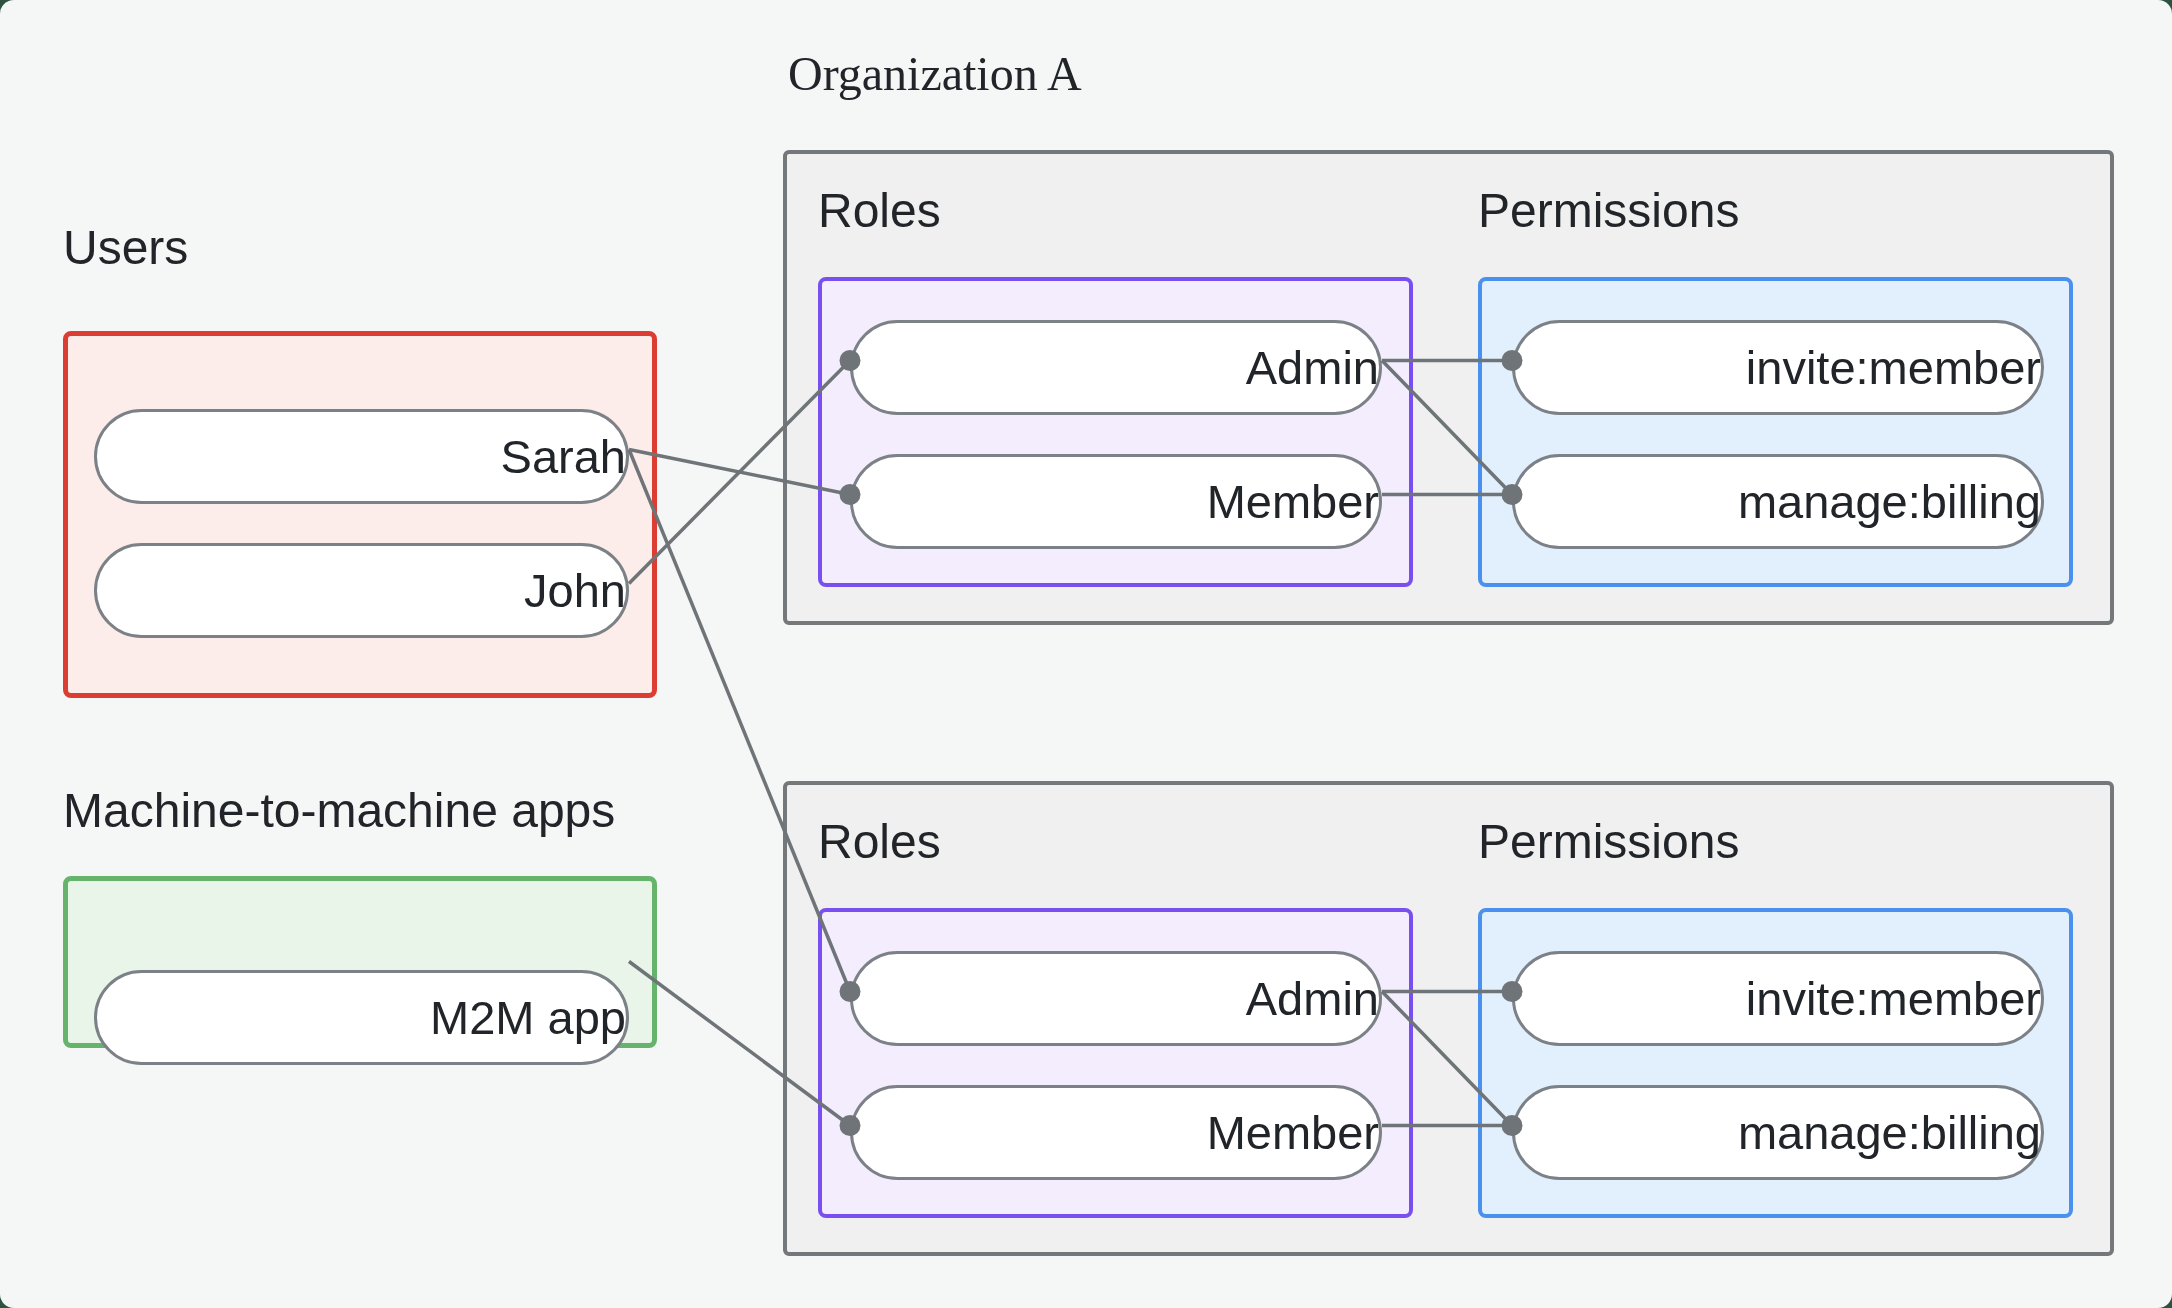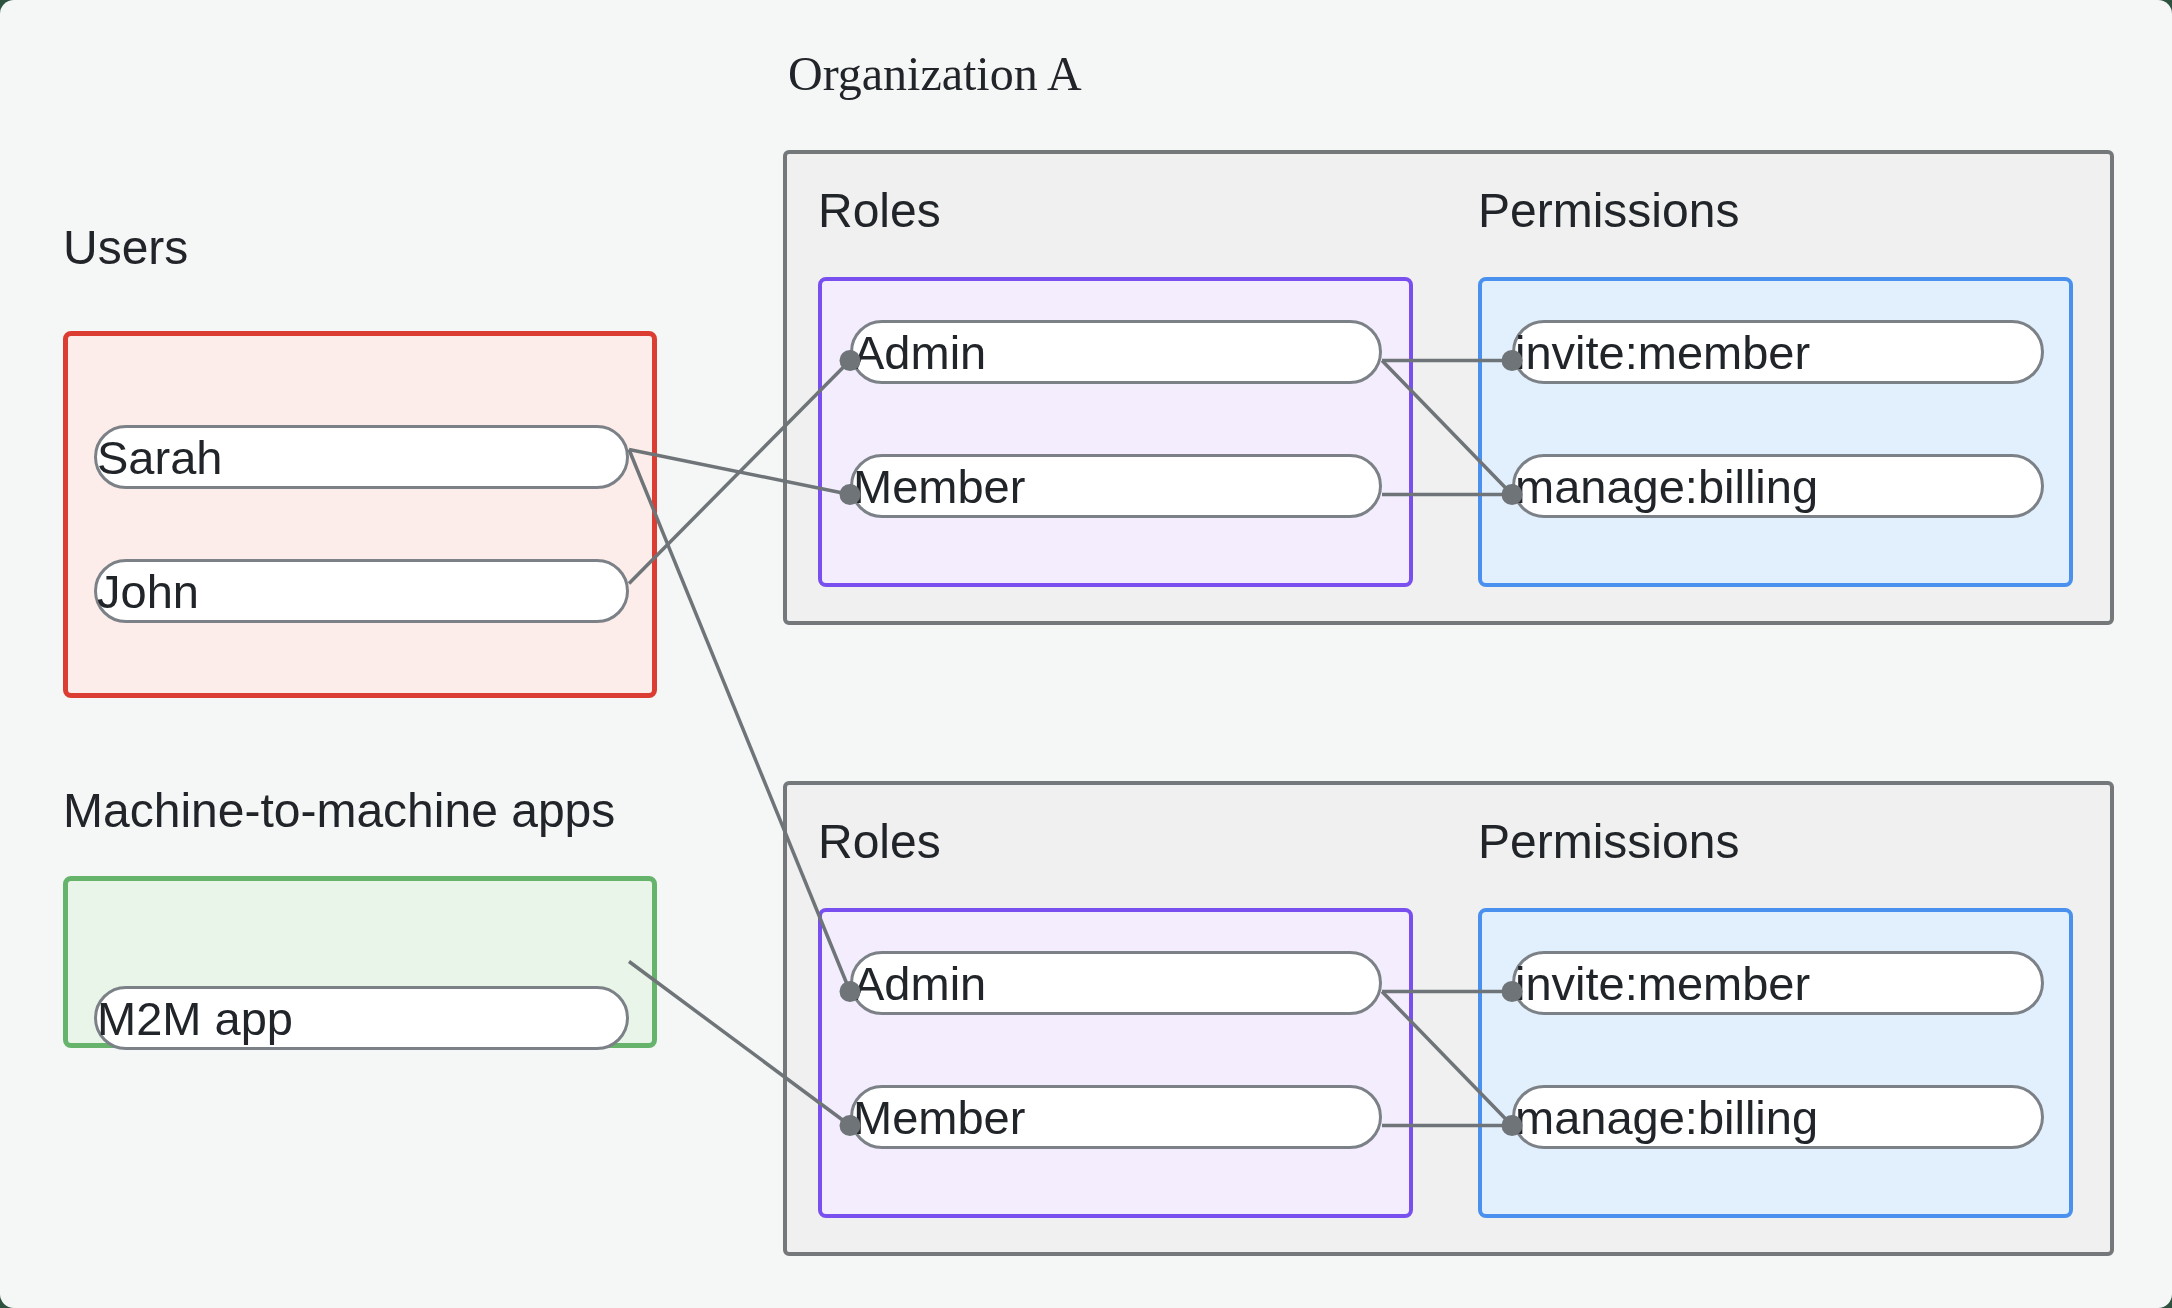--- a/index.html
+++ b/index.html
@@ -22,29 +22,29 @@
     white-space:nowrap;
   }
   .box{position:absolute;box-sizing:border-box;border-radius:8px;}
   .box.users{background:var(--users-bg,#fdedea);border:5px solid var(--users-border,#dc3d33);}
   .box.m2m{background:var(--m2m-bg,#e9f5e9);border:5px solid var(--m2m-border,#66b36c);}
   .box.org{background:var(--org-bg,#eff0ef);border:4px solid var(--org-border,#74787a);border-radius:6px;}
   .box.roles{background:var(--roles-bg,#f3edfd);border:4px solid var(--roles-border,#7a4ff0);}
   .box.perms{background:var(--permissions-bg,#e2effc);border:4px solid var(--permissions-border,#4a90ee);}
   .pill{
     position:absolute;box-sizing:border-box;
-    height:64px;
+    height:95px;
     background:var(--pill-bg,#ffffff);
     border:3px solid var(--pill-border,#7b8186);
     border-radius:999px;
-    display:flex;align-items:center;justify-content:flex-start;
+    display:flex;align-items:center;justify-content:flex-end;
     font-size:47px;color:var(--text,#212529);
     white-space:nowrap;
   }
-  .pill.w-left{width:535px;margin-top:16px;}
+  .pill.w-left{width:535px;}
   .pill.w-org{width:532px;}
   #wires{position:absolute;left:0;top:0;z-index:30;pointer-events:none;}
 </style>
 </head>
 <body style="background: rgb(45, 83, 64);">
 
 <div id="canvas">
 
   <div class="label" style="left:63px;top:220px;">Users</div>
   <div class="box users" style="left:63px;top:331px;width:594px;height:367px;"></div>

